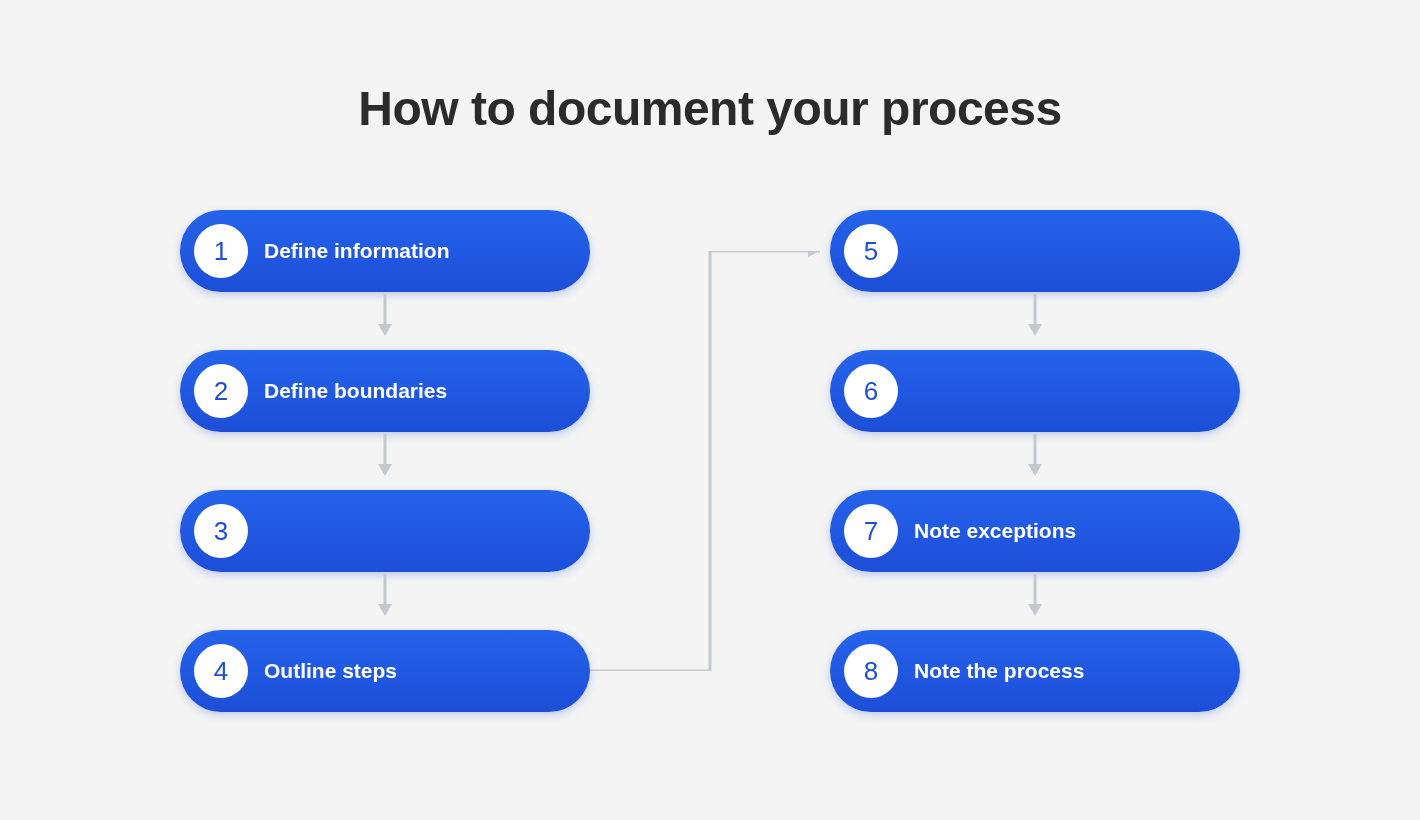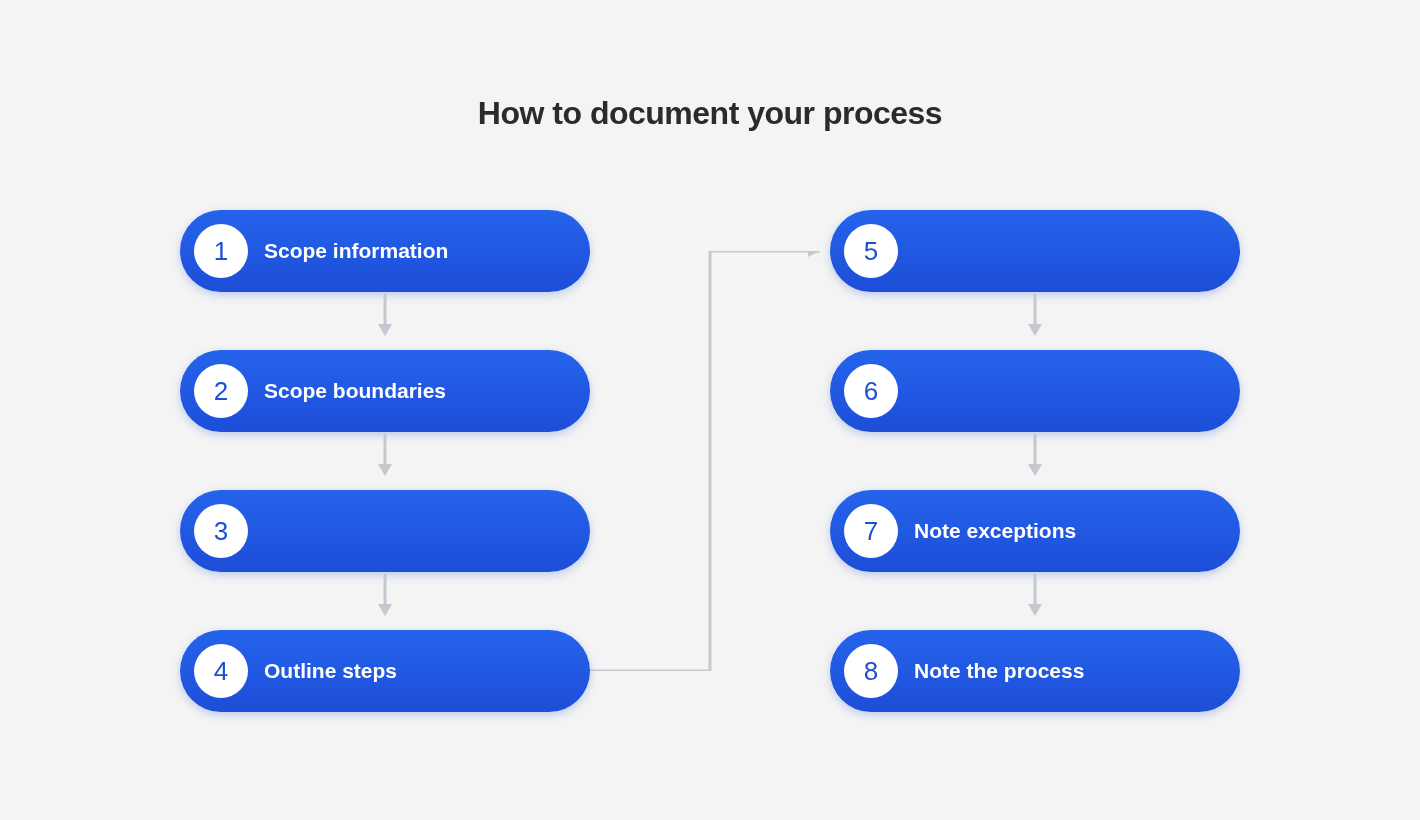--- a/index.html
+++ b/index.html
@@ -1,17 +1,17 @@
 <!DOCTYPE html>
 <html><head>
 <meta charset="utf-8">
 <style>
   html,body{margin:0;padding:0;width:1420px;height:820px;background:#f4f4f4;font-family:-apple-system,BlinkMacSystemFont,"Segoe UI",Arial,sans-serif;}
   .page{position:relative;width:1420px;height:820px;}
-  .title{position:absolute;top:95px;left:0;width:100%;text-align:center;font-size:32px;font-weight:800;color:#2b2b2b;letter-spacing:-0.5px;}
+  .title{position:absolute;top:81px;left:0;width:100%;text-align:center;font-size:48px;font-weight:800;color:#2b2b2b;letter-spacing:-0.5px;}
   .diagram{position:absolute;top:190px;left:180px;width:1060px;height:560px;}
   .pill{position:absolute;display:flex;align-items:center;width:410px;height:82px;border-radius:60px;background:linear-gradient(180deg,#2563eb 0%,#1d4ed8 100%);box-shadow:0 3px 8px rgba(29,78,216,.25);}
   .badge{width:54px;height:54px;margin-left:14px;border-radius:50%;background:#fff;display:flex;align-items:center;justify-content:center;font-size:26px;font-weight:400;color:#1d4ed8;flex-shrink:0;}
   .label{margin-left:16px;font-size:21px;font-weight:700;color:#fff;}
   
   .s1{top:20px;left:0;}
   .s2{top:160px;left:0;}
   .s3{top:300px;left:0;}
   .s4{top:440px;left:0;}
   
@@ -35,32 +35,32 @@
 
     <div class="connector">
       <svg width="240" height="420" viewBox="0 0 240 420">
         <path d="M0 420 H120 V0 H230" fill="none" stroke="#c4c8cf" stroke-width="3"></path>
         <path d="M230 0 l-12 -6 v12 z" fill="#c4c8cf"></path>
       </svg>
     </div>
 
     <div class="pill s1">
       <div class="badge">1</div>
-      <div class="label">Scope information</div>
+      <div class="label">Define information</div>
     </div>
     <div class="arrow-down" style="top:104px;left:195px;">
       <svg width="20" height="42">
           <line x1="10" y1="0" x2="10" y2="32" stroke="#c4c8cf" stroke-width="3"></line>
           <path d="M10 42 l-7 -12 h14 z" fill="#c4c8cf"></path>
         </svg>
     </div>
 
     <div class="pill s2">
       <div class="badge">2</div>
-      <div class="label">Scope boundaries</div>
+      <div class="label">Define boundaries</div>
     </div>
     <div class="arrow-down" style="top:244px;left:195px;">
       <svg width="20" height="42">
           <line x1="10" y1="0" x2="10" y2="32" stroke="#c4c8cf" stroke-width="3"></line>
           <path d="M10 42 l-7 -12 h14 z" fill="#c4c8cf"></path>
         </svg>
     </div>
 
     <div class="pill s3">
       <div class="badge">3</div>

